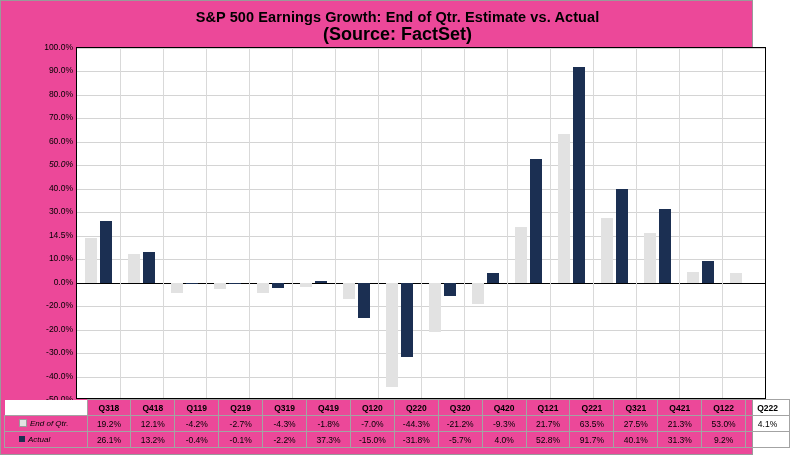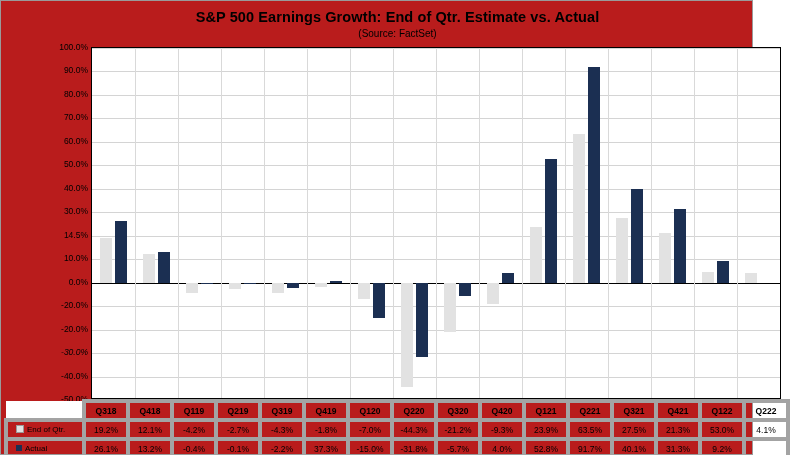--- a/index.html
+++ b/index.html
@@ -13,45 +13,45 @@
     font-family: "Liberation Sans", sans-serif;
     color: #000000;
     overflow: hidden;
   }
   #chart-root {
     position: relative;
     width: 753px;
     height: 455px;
     box-sizing: border-box;
     border: 1px solid #9a9a9a;
-    background: #b91c1c;
+    background: #ec4899;
   }
   .title-block {
     position: absolute;
     top: 8px;
     left: 0;
     width: 793px;
     text-align: center;
   }
   .title-main {
     font-size: 14.5px;
     font-weight: bold;
     letter-spacing: 0.1px;
     line-height: 17px;
   }
   .title-sub {
-    font-size: 10px;
-    font-weight: normal;
+    font-size: 18px;
+    font-weight: bold;
     line-height: 16px;
   }
 
   
   .plot-wrap {
     position: absolute;
-    left: 42px;
+    left: 27px;
     top: 46px;
     width: 738px;
     height: 352px;
     text-align: center;
   }
   .y-axis-labels {
     position: absolute;
     left: 0;
     top: 0;
     width: 48px;
@@ -112,32 +112,33 @@
     width: 786px;
     height: 53px;
   }
   table.data-table {
     border-collapse: collapse;
     table-layout: fixed;
     width: 786px;
     font-size: 8.5px;
   }
   table.data-table td, table.data-table th {
-    border: 4px solid #a3a3a3;
+    border: 1px solid #a3a3a3;
     text-align: center;
     height: 15px;
     padding: 0;
     font-weight: normal;
     white-space: nowrap;
   }
   table.data-table td.rowhead, table.data-table th.rowhead {
     text-align: left;
-    padding-left: 8px;
+    padding-left: 14px;
     width: 68px;
     font-size: 8px;
+    font-style: italic;
   }
   table.data-table th.period {
     font-weight: bold;
     font-size: 8.5px;
   }
   .legend-swatch {
     display: inline-block;
     width: 6px;
     height: 6px;
     margin-right: 3px;
@@ -159,29 +160,29 @@
     <div class="title-sub">(Source: FactSet)</div>
   </div>
 
   <div class="plot-wrap">
     <div class="y-axis-labels" id="y-axis-labels">
         <div class="y-tick-label" style="top: 0px;">100.0%</div>
         <div class="y-tick-label" style="top: 23.4667px;">90.0%</div>
         <div class="y-tick-label" style="top: 46.9333px;">80.0%</div>
         <div class="y-tick-label" style="top: 70.4px;">70.0%</div>
         <div class="y-tick-label" style="top: 93.8667px;">60.0%</div>
-        <div class="y-tick-label" style="top: 117.333px;">50.0%</div>
+        <div class="y-tick-label" style="top: 117.333px; font-style: italic;">50.0%</div>
         <div class="y-tick-label" style="top: 140.8px;">40.0%</div>
         <div class="y-tick-label" style="top: 164.267px;">30.0%</div>
         <div class="y-tick-label" style="top: 187.733px;">14.5%</div>
         <div class="y-tick-label" style="top: 211.2px;">10.0%</div>
         <div class="y-tick-label" style="top: 234.667px; margin-left: 48px;">0.0%</div>
         <div class="y-tick-label" style="top: 258.133px;">-20.0%</div>
         <div class="y-tick-label" style="top: 281.6px;">-20.0%</div>
-        <div class="y-tick-label" style="top: 305.067px; font-style: italic;">-30.0%</div>
+        <div class="y-tick-label" style="top: 305.067px;">-30.0%</div>
         <div class="y-tick-label" style="top: 328.533px;">-40.0%</div>
         <div class="y-tick-label" style="top: 352px;">-50.0%</div>
       </div>
     <div class="plot-area" id="plot-area">
         <div class="gridline" style="top: 0px;"></div>
         <div class="gridline" style="top: 23.4667px;"></div>
         <div class="gridline" style="top: 46.9333px;"></div>
         <div class="gridline" style="top: 70.4px;"></div>
         <div class="gridline" style="top: 93.8667px;"></div>
         <div class="gridline" style="top: 117.333px;"></div>
@@ -272,21 +273,21 @@
             <td>19.2%</td>
             <td>12.1%</td>
             <td>-4.2%</td>
             <td>-2.7%</td>
             <td>-4.3%</td>
             <td>-1.8%</td>
             <td>-7.0%</td>
             <td>-44.3%</td>
             <td>-21.2%</td>
             <td>-9.3%</td>
-            <td>23.9%</td>
+            <td>21.7%</td>
             <td>63.5%</td>
             <td>27.5%</td>
             <td>21.3%</td>
             <td>53.0%</td>
             <td>4.1%</td>
           </tr>
           <tr>
             <td class="rowhead"><span class="legend-swatch sw-act"></span><span>Actual</span></td>
             <td>26.1%</td>
             <td>13.2%</td>

